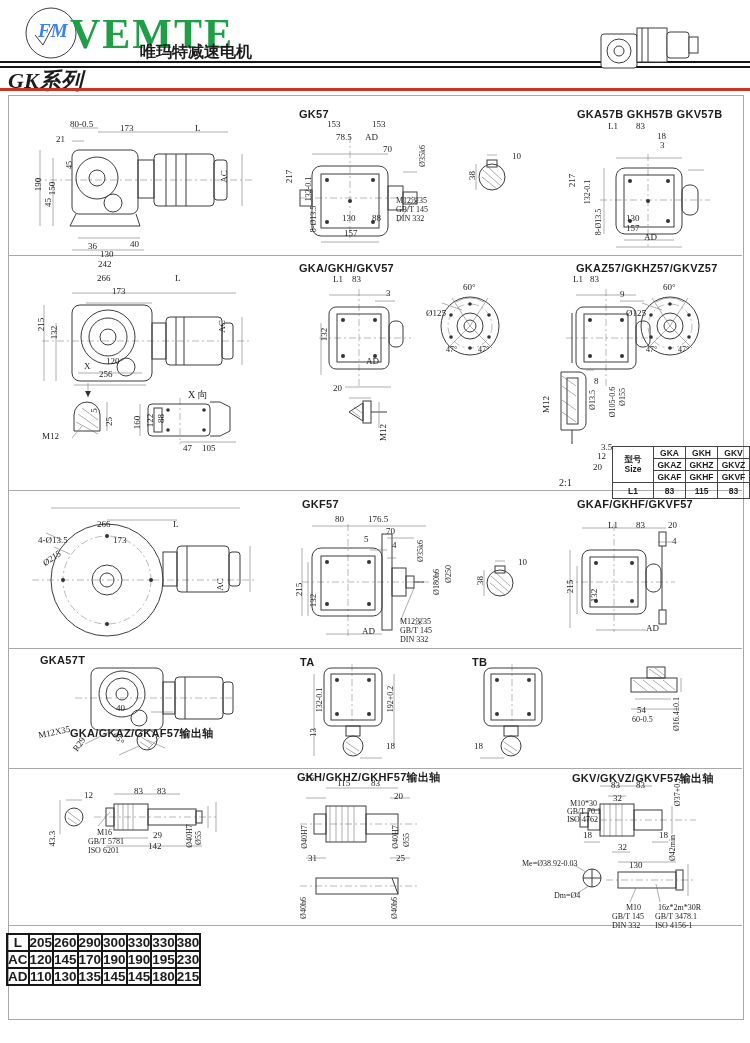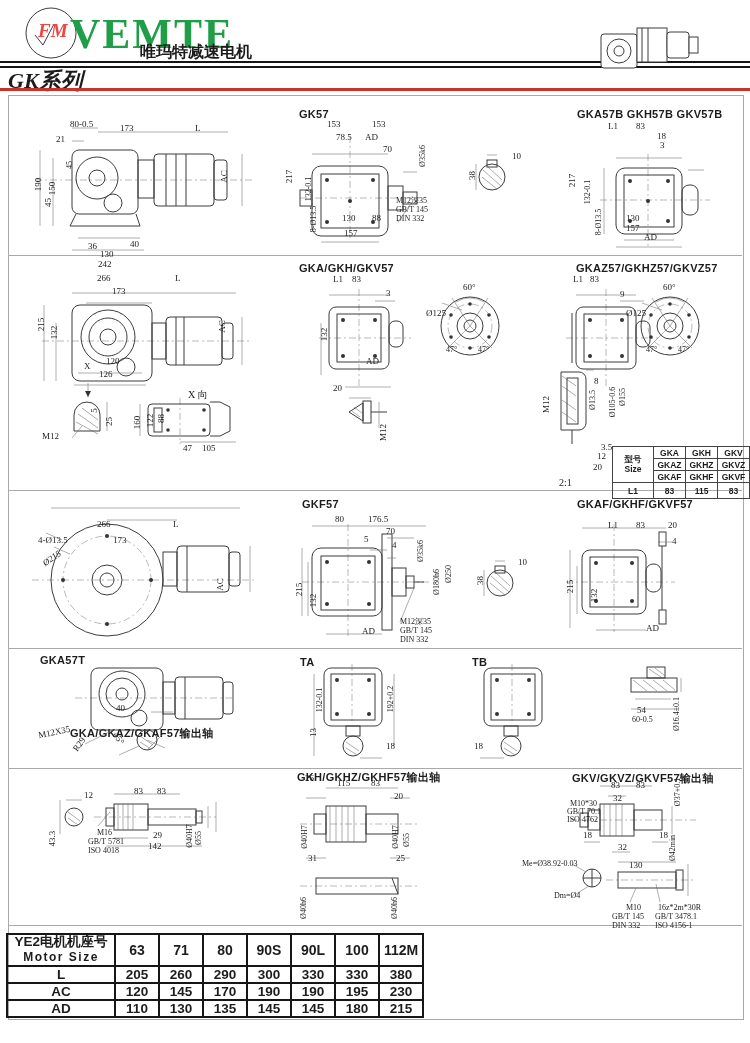--- a/index.html
+++ b/index.html
@@ -16,21 +16,21 @@
   .f{fill:#333!important;stroke:none!important}
   .w{fill:#fff!important}
   .hline{position:absolute;background:#a9a9a9;height:1px}
   #brand{position:absolute;left:70px;top:10px;font-family:"Liberation Serif",serif;font-weight:bold;font-size:42px;color:#1f9e47;letter-spacing:2px}
   #brandcn{position:absolute;left:140px;top:42px;font-weight:bold;font-size:16px;font-family:"Liberation Sans",sans-serif}
   #series{position:absolute;left:8px;top:66px;font-style:italic;font-weight:bold;font-size:22px}
   #dl1{position:absolute;left:0;top:61px;width:750px;height:2px;background:#161616}
   #dl2{position:absolute;left:0;top:66px;width:750px;height:2px;background:#161616}
   #redline{position:absolute;left:0;top:88px;width:750px;height:3px;background:#c63527}
   #sheet{position:absolute;left:8px;top:95px;width:734px;height:923px;border:1px solid #a9a9a9}
-  #logo-fm{position:absolute;left:38px;top:20px;font-style:italic;font-weight:bold;font-size:19px;color:#ef4444}
+  #logo-fm{position:absolute;left:38px;top:20px;font-style:italic;font-weight:bold;font-size:19px;color:#3b82f6}
   table{border-collapse:collapse}
   #sizetbl{position:absolute;left:612px;top:446px;font-family:"Liberation Sans",sans-serif;font-weight:bold;font-size:8.5px;text-align:center}
   #sizetbl td{border:1px solid #444;padding:0 2px;height:11px;min-width:27px}
   #sizetbl td.sth{min-width:36px;line-height:1.1}
   #motortbl{position:absolute;left:6px;top:933px;font-family:"Liberation Sans",sans-serif;font-weight:bold;font-size:14px;text-align:center}
   #motortbl th,#motortbl td{border:2px solid #161616;padding:0}
   #motortbl th{width:42px;height:28px}
   #motortbl th.lbl{width:106px;font-size:13.5px;line-height:1.1}
   #motortbl td{height:15px;font-size:13.5px}
   .men{font-size:12px;letter-spacing:1.5px}
@@ -219,21 +219,21 @@
     <line class="dl" x1="48" y1="90" x2="112" y2="90"></line>
       <line class="dl" x1="44" y1="102" x2="116" y2="102"></line>
     <line class="dl" x1="212" y1="34" x2="212" y2="82"></line>
   </svg>
   <span class="d" style="left:97px;top:274px">266</span>
   <span class="d" style="left:112px;top:287px">173</span>
   <span class="d" style="left:175px;top:274px">L</span>
   <span class="d v" style="left:35px;top:320px">215</span>
   <span class="d v" style="left:48px;top:328px">132</span>
   <span class="d" style="left:106px;top:357px">120</span>
-  <span class="d" style="left:99px;top:370px">126</span>
+  <span class="d" style="left:99px;top:370px">256</span>
   <span class="d v" style="left:216px;top:322px">AC</span>
   <span class="d" style="left:84px;top:362px">X</span>
 
   <svg class="sv" style="left:315px;top:283px" width="100" height="110">
     <line class="cl" x1="4" y1="55" x2="96" y2="55"></line>
       <line class="cl" x1="44" y1="6" x2="44" y2="104"></line>
     <rect x="14" y="24" width="60" height="62" rx="7"></rect>
       <rect x="22" y="31" width="44" height="48"></rect>
     <circle class="f" cx="28" cy="37" r="2"></circle>
       <circle class="f" cx="60" cy="37" r="2"></circle>
@@ -591,21 +591,21 @@
       <line class="dl" x1="166" y1="20" x2="166" y2="50"></line>
     <line class="dl" x1="10" y1="18" x2="10" y2="52"></line>
     <path class="dl" d="M60,30 L48,44"></path>
   </svg>
   <span class="d" style="left:84px;top:791px">12</span>
   <span class="d" style="left:134px;top:787px">83</span>
   <span class="d" style="left:157px;top:787px">83</span>
   <span class="d v" style="left:45px;top:834px">43.3</span>
   <span class="n" style="left:97px;top:828px">M16</span>
   <span class="n" style="left:88px;top:837px">GB/T 5781</span>
-  <span class="n" style="left:88px;top:846px">ISO 4018</span>
+  <span class="n" style="left:88px;top:846px">ISO 6201</span>
   <span class="d" style="left:153px;top:831px">29</span>
   <span class="d" style="left:148px;top:842px">142</span>
   <span class="d v" style="left:178px;top:832px;font-size:8px">Ø40H7</span>
   <span class="d v" style="left:192px;top:834px;font-size:8px">Ø55</span>
 
   <svg class="sv" style="left:292px;top:776px" width="135" height="146">
     <line class="cl" x1="8" y1="48" x2="128" y2="48"></line>
     <rect x="22" y="38" width="12" height="20"></rect>
       <rect x="34" y="30" width="40" height="36"></rect>
     <path class="ht" d="M38,30 v36 M44,30 v36 M50,30 v36 M56,30 v36 M62,30 v36"></path>
@@ -673,30 +673,20 @@
   <span class="d" style="left:629px;top:861px">130</span>
   <span class="n" style="left:626px;top:903px">M10</span>
   <span class="n" style="left:612px;top:912px">GB/T 145</span>
   <span class="n" style="left:612px;top:921px">DIN 332</span>
   <span class="n" style="left:658px;top:903px">16z*2m*30R</span>
   <span class="n" style="left:655px;top:912px">GB/T 3478.1</span>
   <span class="n" style="left:655px;top:921px">ISO 4156-1</span>
 
   <table id="motortbl">
     <tbody>
-        <tr>
-      <th class="lbl"><span>YE2电机机座号</span><br><span class="men">Motor Size</span></th>
-      <th>63</th>
-      <th>71</th>
-      <th>80</th>
-      <th>90S</th>
-      <th>90L</th>
-      <th>100</th>
-      <th>112M</th>
-    </tr>
     <tr>
       <td>L</td>
       <td>205</td>
       <td>260</td>
       <td>290</td>
       <td>300</td>
       <td>330</td>
       <td>330</td>
       <td>380</td>
     </tr>

